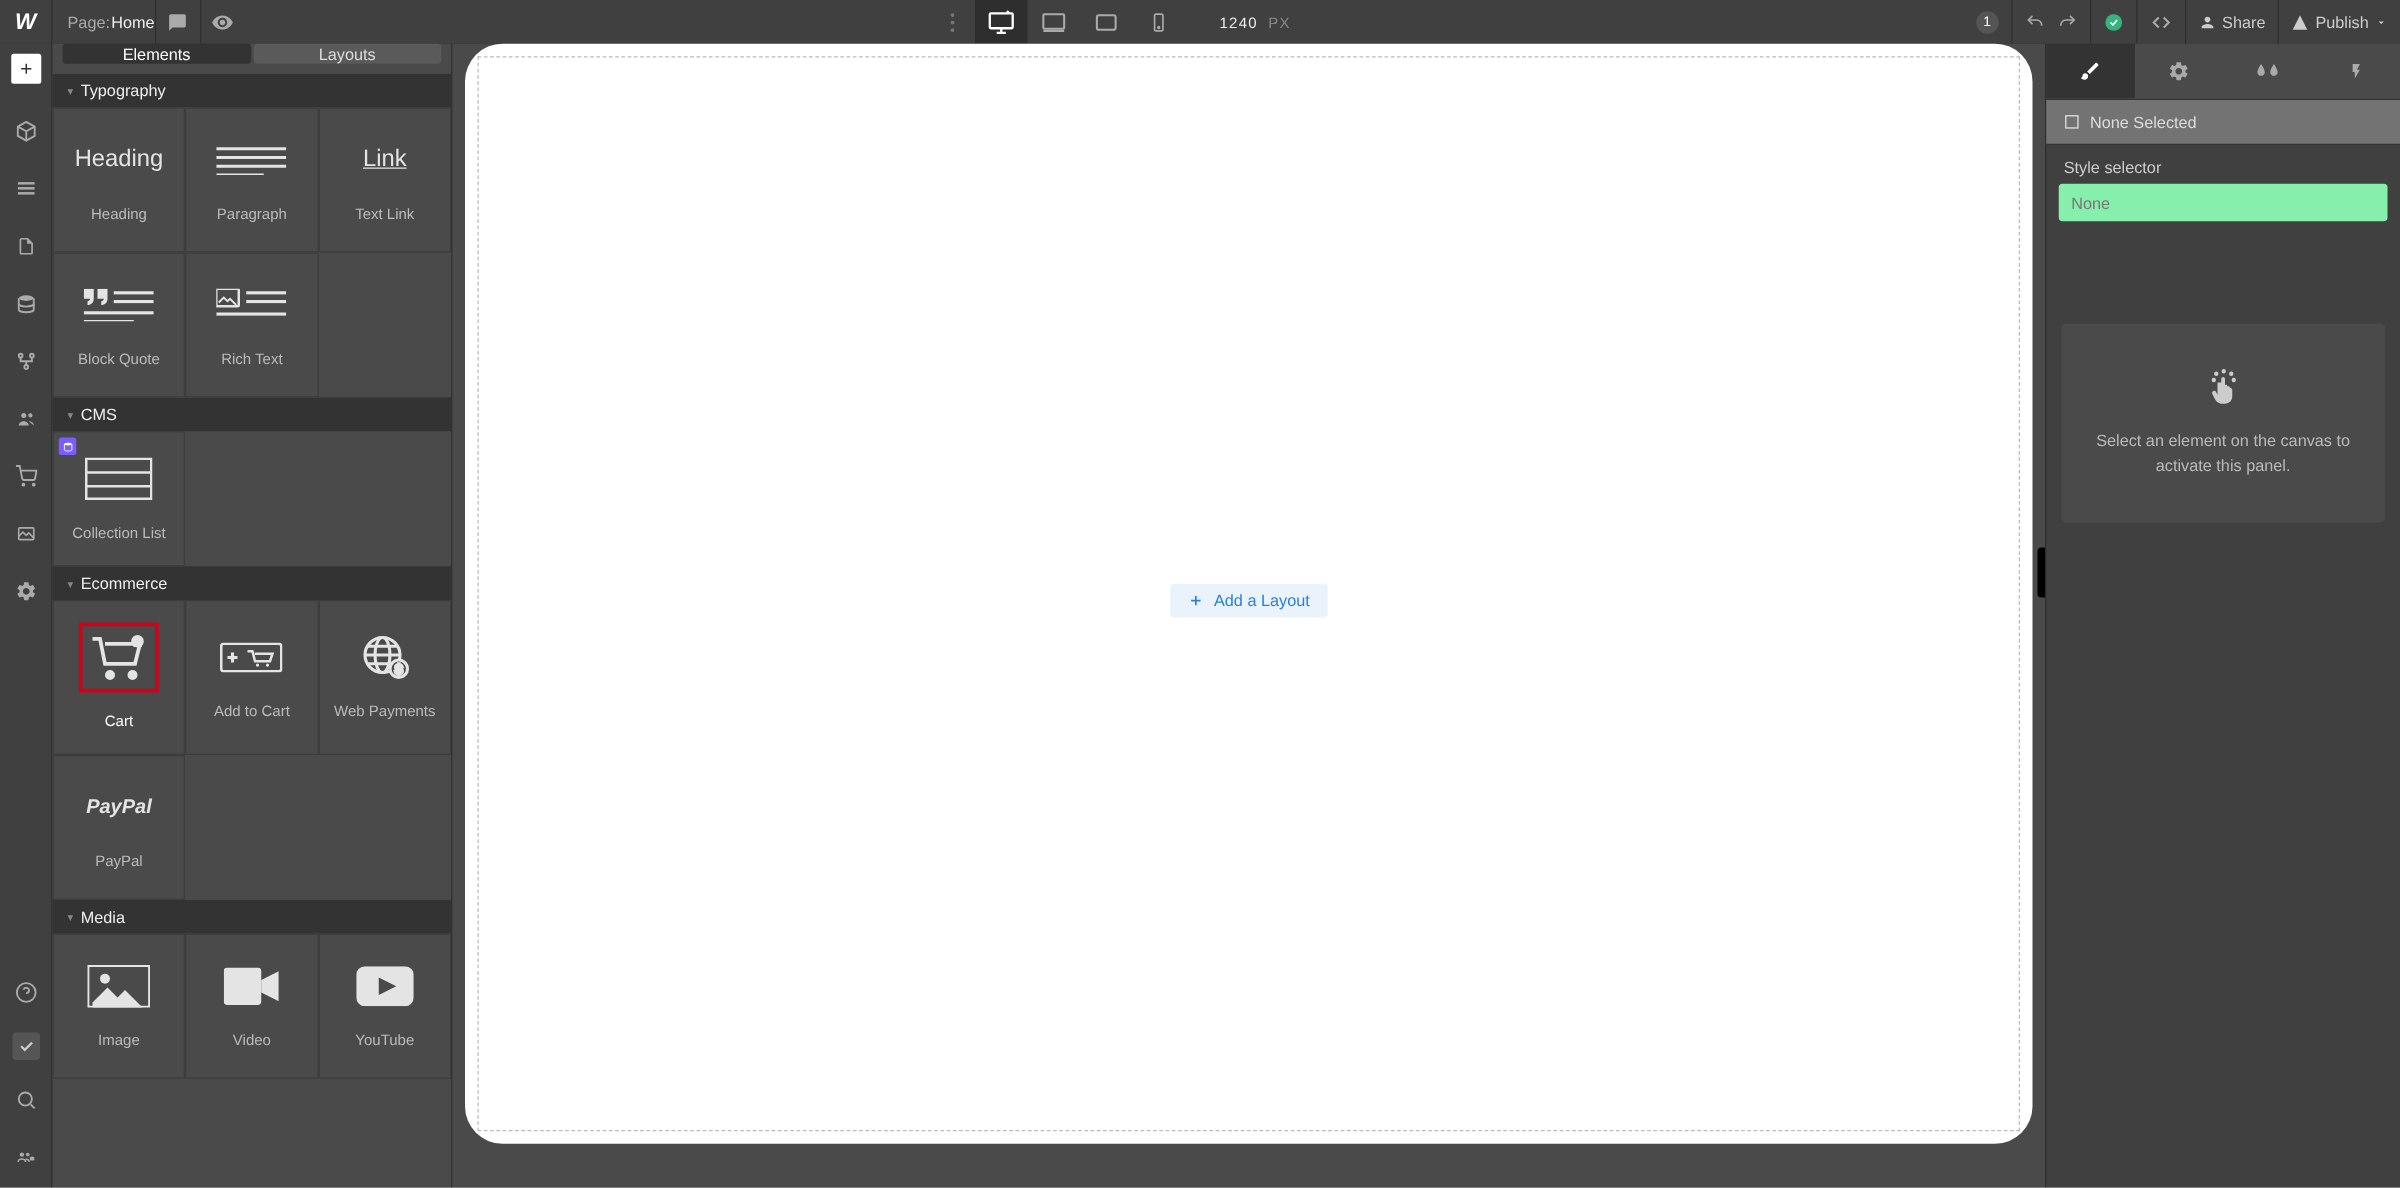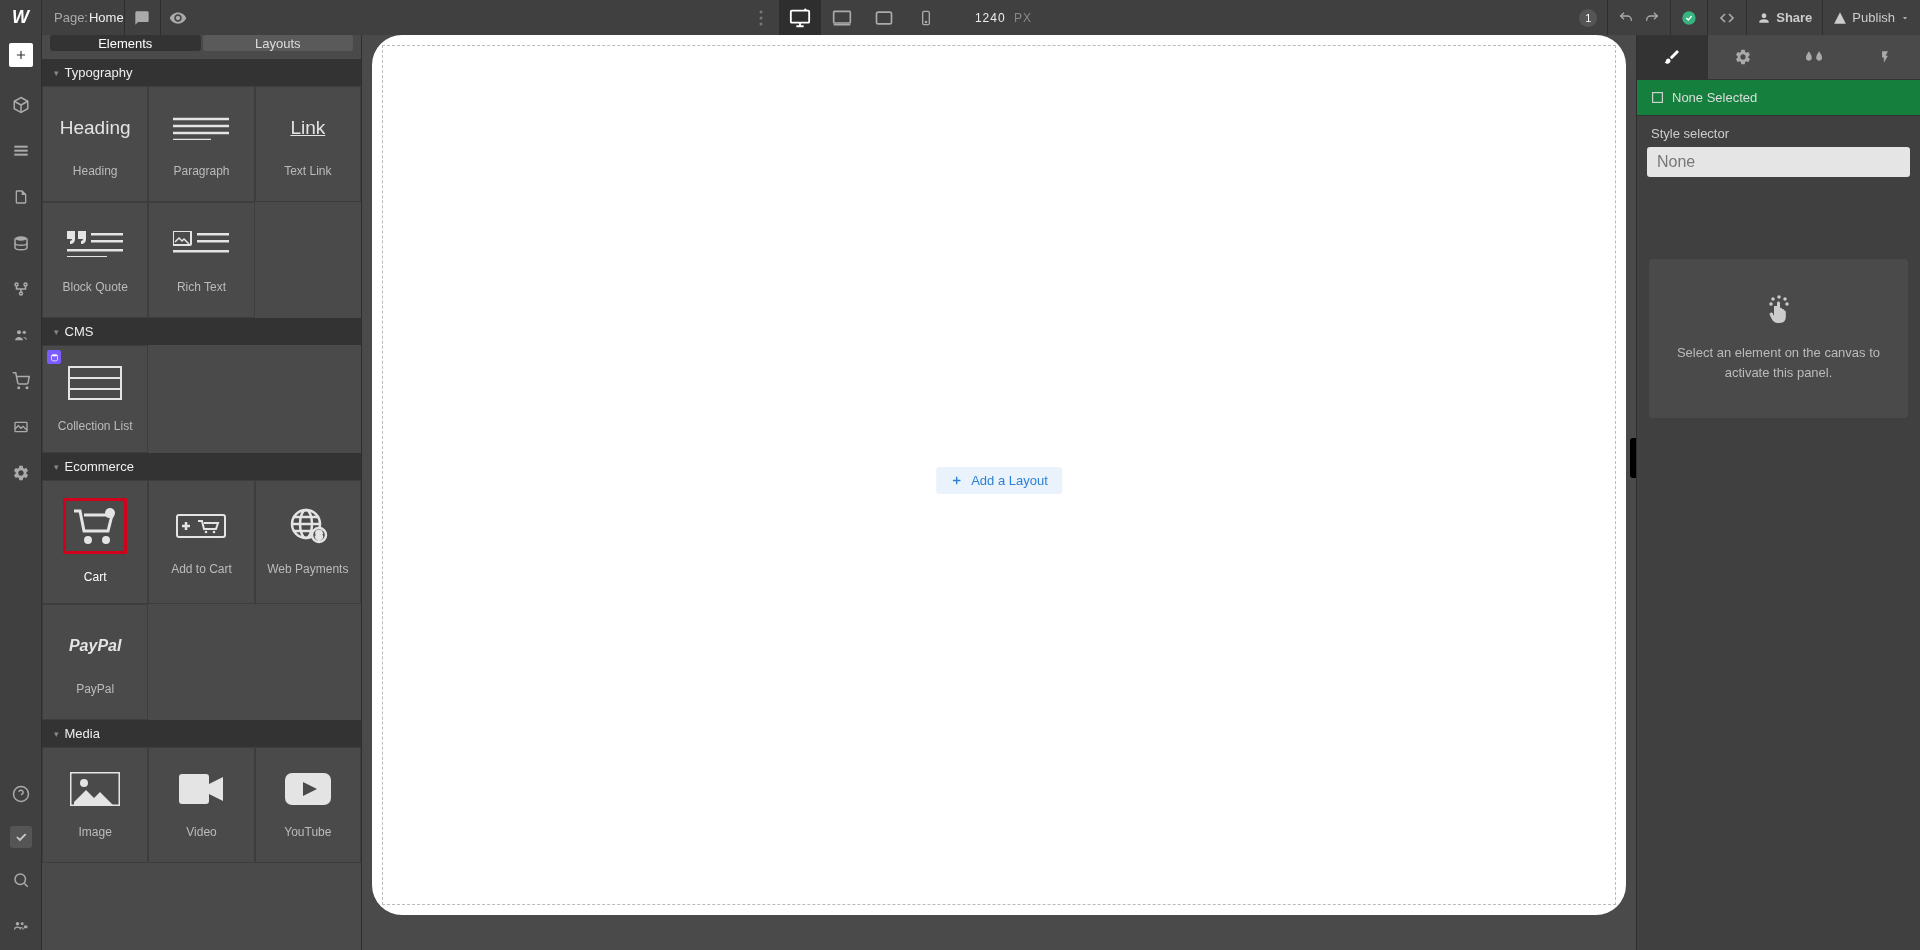--- a/index.html
+++ b/index.html
@@ -16,21 +16,21 @@
 .topbar-center { flex: 1; display: flex; align-items: center; justify-content: center; gap: 0; height:100%; }
 .more-dots { width: 36px; display:flex;align-items:center;justify-content:center;color:#777;height:100%; }
 .device-btn { width: 42px; height: 35px; display: flex; align-items: center; justify-content: center; color: #aaa; }
 .device-btn.active { background: #2e2e2e; color: #fff; }
 .canvas-width { margin-left: 28px; color: #eee; letter-spacing: 1px; font-size:12px; }
 .canvas-width .px { color: #888; margin-left: 4px; }
 .topbar-right { display: flex; align-items: center; height: 100%; gap: 0; }
 .badge-num { background: #555; color: #fff; border-radius: 9px; width: 18px; height: 18px; display: flex; align-items: center; justify-content: center; font-size: 11px; margin-right: 10px; }
 .tb-btn { height: 35px; padding: 0 10px; display: flex; align-items: center; justify-content: center; color: #aaa; border-left: 1px solid #2e2e2e; gap:5px; }
 .tb-btn.green svg { color:#36b37e; }
-.tb-btn.share{color:#ccc;font-weight:bold;}
+.tb-btn.share{color:#ccc;}
 .publish-btn { height: 35px; padding: 0 10px; display:flex; align-items:center; gap:5px; color:#ccc; border-left:1px solid #2e2e2e; }
 
 
 .main { display: flex; height: calc(950px - 35px); }
 
 
 .left-rail { width: 42px; background: #404040; border-right: 1px solid #2e2e2e; display: flex; flex-direction: column; align-items: center; padding-top: 8px; gap: 18px; }
 .left-rail .rail-btn { width: 28px; height: 28px; display: flex; align-items: center; justify-content: center; color: #aaa; }
 .left-rail .rail-btn.add-el { background: #fff; color: #333; border-radius: 2px; width:24px;height:24px; margin-bottom:6px;}
 .left-rail .spacer { flex:1; }
@@ -60,23 +60,23 @@
 
 .canvas-wrap { flex: 1; background: #4a4a4a; padding: 0; position:relative; }
 .canvas-inner { background: #fff; margin: 0 10px; height: 880px; position: relative; border-radius: 30px; }
 .canvas-dashed { position:absolute; inset: 10px; border: 1px dashed #bbb; }
 .add-layout-btn { position: absolute; left: 50%; top: 432px; transform: translateX(-50%); background: #eaf3fb; color: #2b80d6; padding: 6px 14px; border-radius: 3px; display: flex; align-items: center; gap: 8px; font-size: 13px; }
 .canvas-handle{position:absolute;right:0;top:44%;width:6px;height:40px;background:#000;border-radius:3px 0 0 3px;}
 .right-panel { width: 284px; background: #404040; display: flex; flex-direction: column; border-left: 1px solid #2e2e2e; }
 .style-tabs { height: 44px; display: flex; background: #4a4a4a; }
 .style-tab { flex: 1; display: flex; align-items: center; justify-content: center; color: #aaa; }
 .style-tab.active { background: #333; color: #fff; }
-.none-sel { padding: 10px 14px; color: #ddd; display: flex; align-items: center; gap: 8px; background:#15803d;border-top:1px solid #333;border-bottom:1px solid #333;}
+.none-sel { padding: 10px 14px; color: #ddd; display: flex; align-items: center; gap: 8px; background:#737373;border-top:1px solid #333;border-bottom:1px solid #333;}
 .style-selector-label { padding: 10px 14px 6px; color: #ccc; font-size: 13px; }
-.style-selector-input { margin: 0 10px 12px; background: #e5e5e5; height: 30px; border-radius: 3px; display: flex; align-items: center; padding: 0 10px; color: #777; font-size: 16px; }
+.style-selector-input { margin: 0 10px 12px; background: #86efac; height: 30px; border-radius: 3px; display: flex; align-items: center; padding: 0 10px; color: #777; font-size: 13px; }
 .select-hint { margin: 70px 12px; background: #4a4a4a; border-radius: 4px; padding: 36px 20px; text-align: center; color: #bbb; font-size: 13px; line-height: 1.5; }
 .select-hint .hand-icon{margin-bottom:18px;display:flex;justify-content:center;color:#ccc;}
 
 svg { display: block; }
 </style>
 </head>
 <body>
 
 <div class="topbar">
   <div class="topbar-left">

